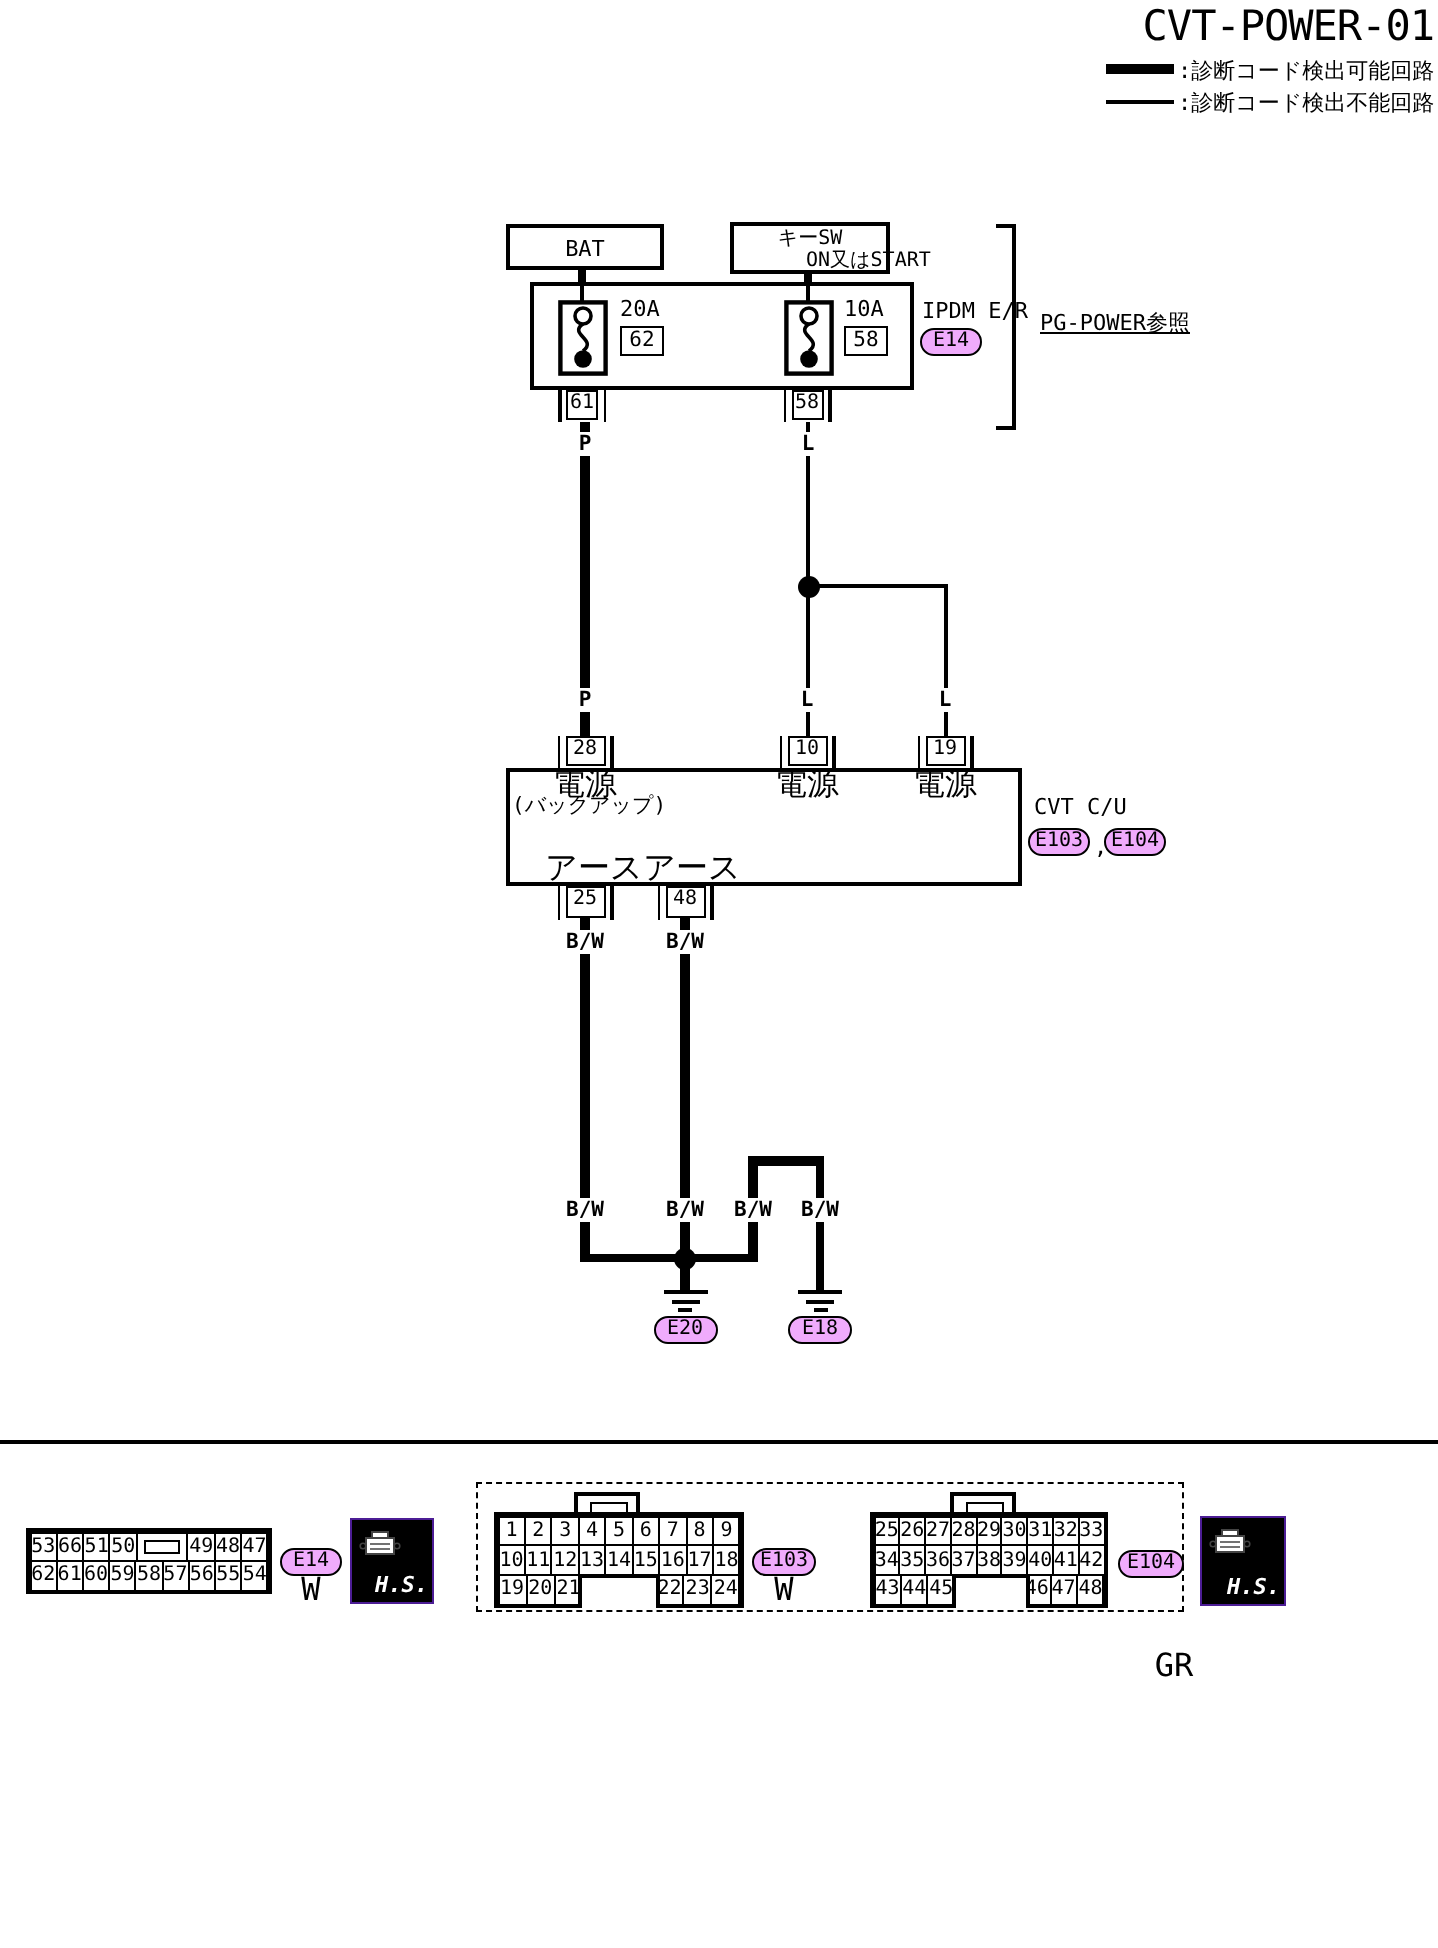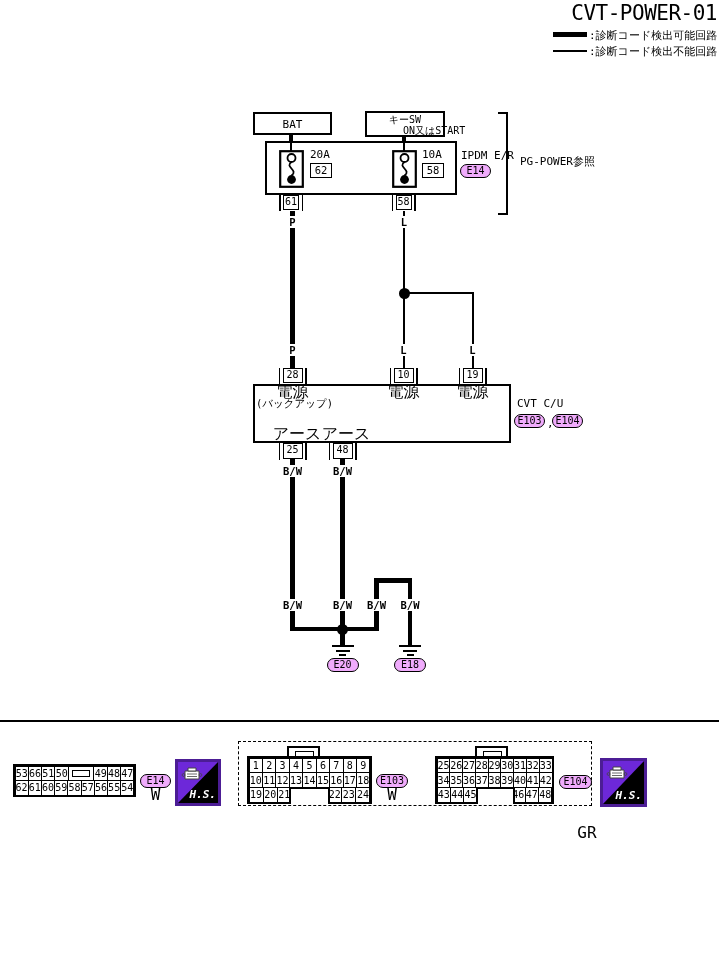--- a/index.html
+++ b/index.html
@@ -28,21 +28,21 @@
   .cgrid{position:absolute;border:2px solid #000;background:#fff;display:flex;flex-direction:column;box-sizing:border-box;}
   .crow{display:flex;flex:1;}
   .ccell{flex:1;border:1px solid #000;margin:-0.5px;display:flex;align-items:center;justify-content:center;
          font-size:10px;background:#fff;min-width:0;}
   .ccell.key{flex:2;}
   .ccell.blank{border:none;background:#fff;}
   .keyrect{display:block;width:65%;height:5px;border:1px solid #000;background:#fff;}
   .notch{position:absolute;background:#fff;border:2px solid #000;border-bottom:none;box-sizing:border-box;}
   .tab{position:absolute;border:2px solid #000;background:#fff;box-sizing:border-box;}
   .tab i{position:absolute;left:6px;top:2.5px;width:17px;height:4px;border:1px solid #000;display:block;}
-  .hs{position:absolute;border:3px solid #4c1d95;background:#6d28d9;overflow:hidden;}
+  .hs{position:absolute;border:1px solid #4c1d95;background:#000000;overflow:hidden;}
   .hs .tri{position:absolute;left:0;top:0;right:0;bottom:0;background:#000;
            clip-path:polygon(100% 0,100% 100%,0 100%);}
   .hs .hstxt{position:absolute;right:2px;bottom:2px;color:#fff;font-weight:bold;font-size:11px;font-style:italic;}
   .hs svg{position:absolute;left:3px;top:3px;}
   .bracket-v{position:absolute;width:2px;background:#000;}
   .bracket-a{position:absolute;height:2px;background:#000;}
 </style>
 </head>
 <body>
 
@@ -92,21 +92,21 @@
   </div>
 
   <div class="lbl" style="left:461px;top:149px;">IPDM E/R</div>
   <div class="oval" style="left:460px;top:164px;width:31px;height:14px;">
     <span>E14</span>
   </div>
 
   <div class="bracket-v" style="left:506px;top:112px;height:103px;"></div>
   <div class="bracket-a" style="left:498px;top:112px;width:10px;"></div>
   <div class="bracket-a" style="left:498px;top:213px;width:10px;"></div>
-  <div class="lbl" style="left:520px;top:155px;">PG-POWER参照</div>
+  <div class="lbl" style="left:520px;top:155px;text-decoration:underline;">PG-POWER参照</div>
 
   <div class="term" style="left:279px;top:195px;width:24px;height:16px;">
     <i class="tl"></i>
       <i class="tr"></i>
       <b class="tb">61</b>
   </div>
   <div class="term" style="left:391.5px;top:195px;width:24px;height:16px;">
     <i class="tl"></i>
       <i class="tr"></i>
       <b class="tb">58</b>

